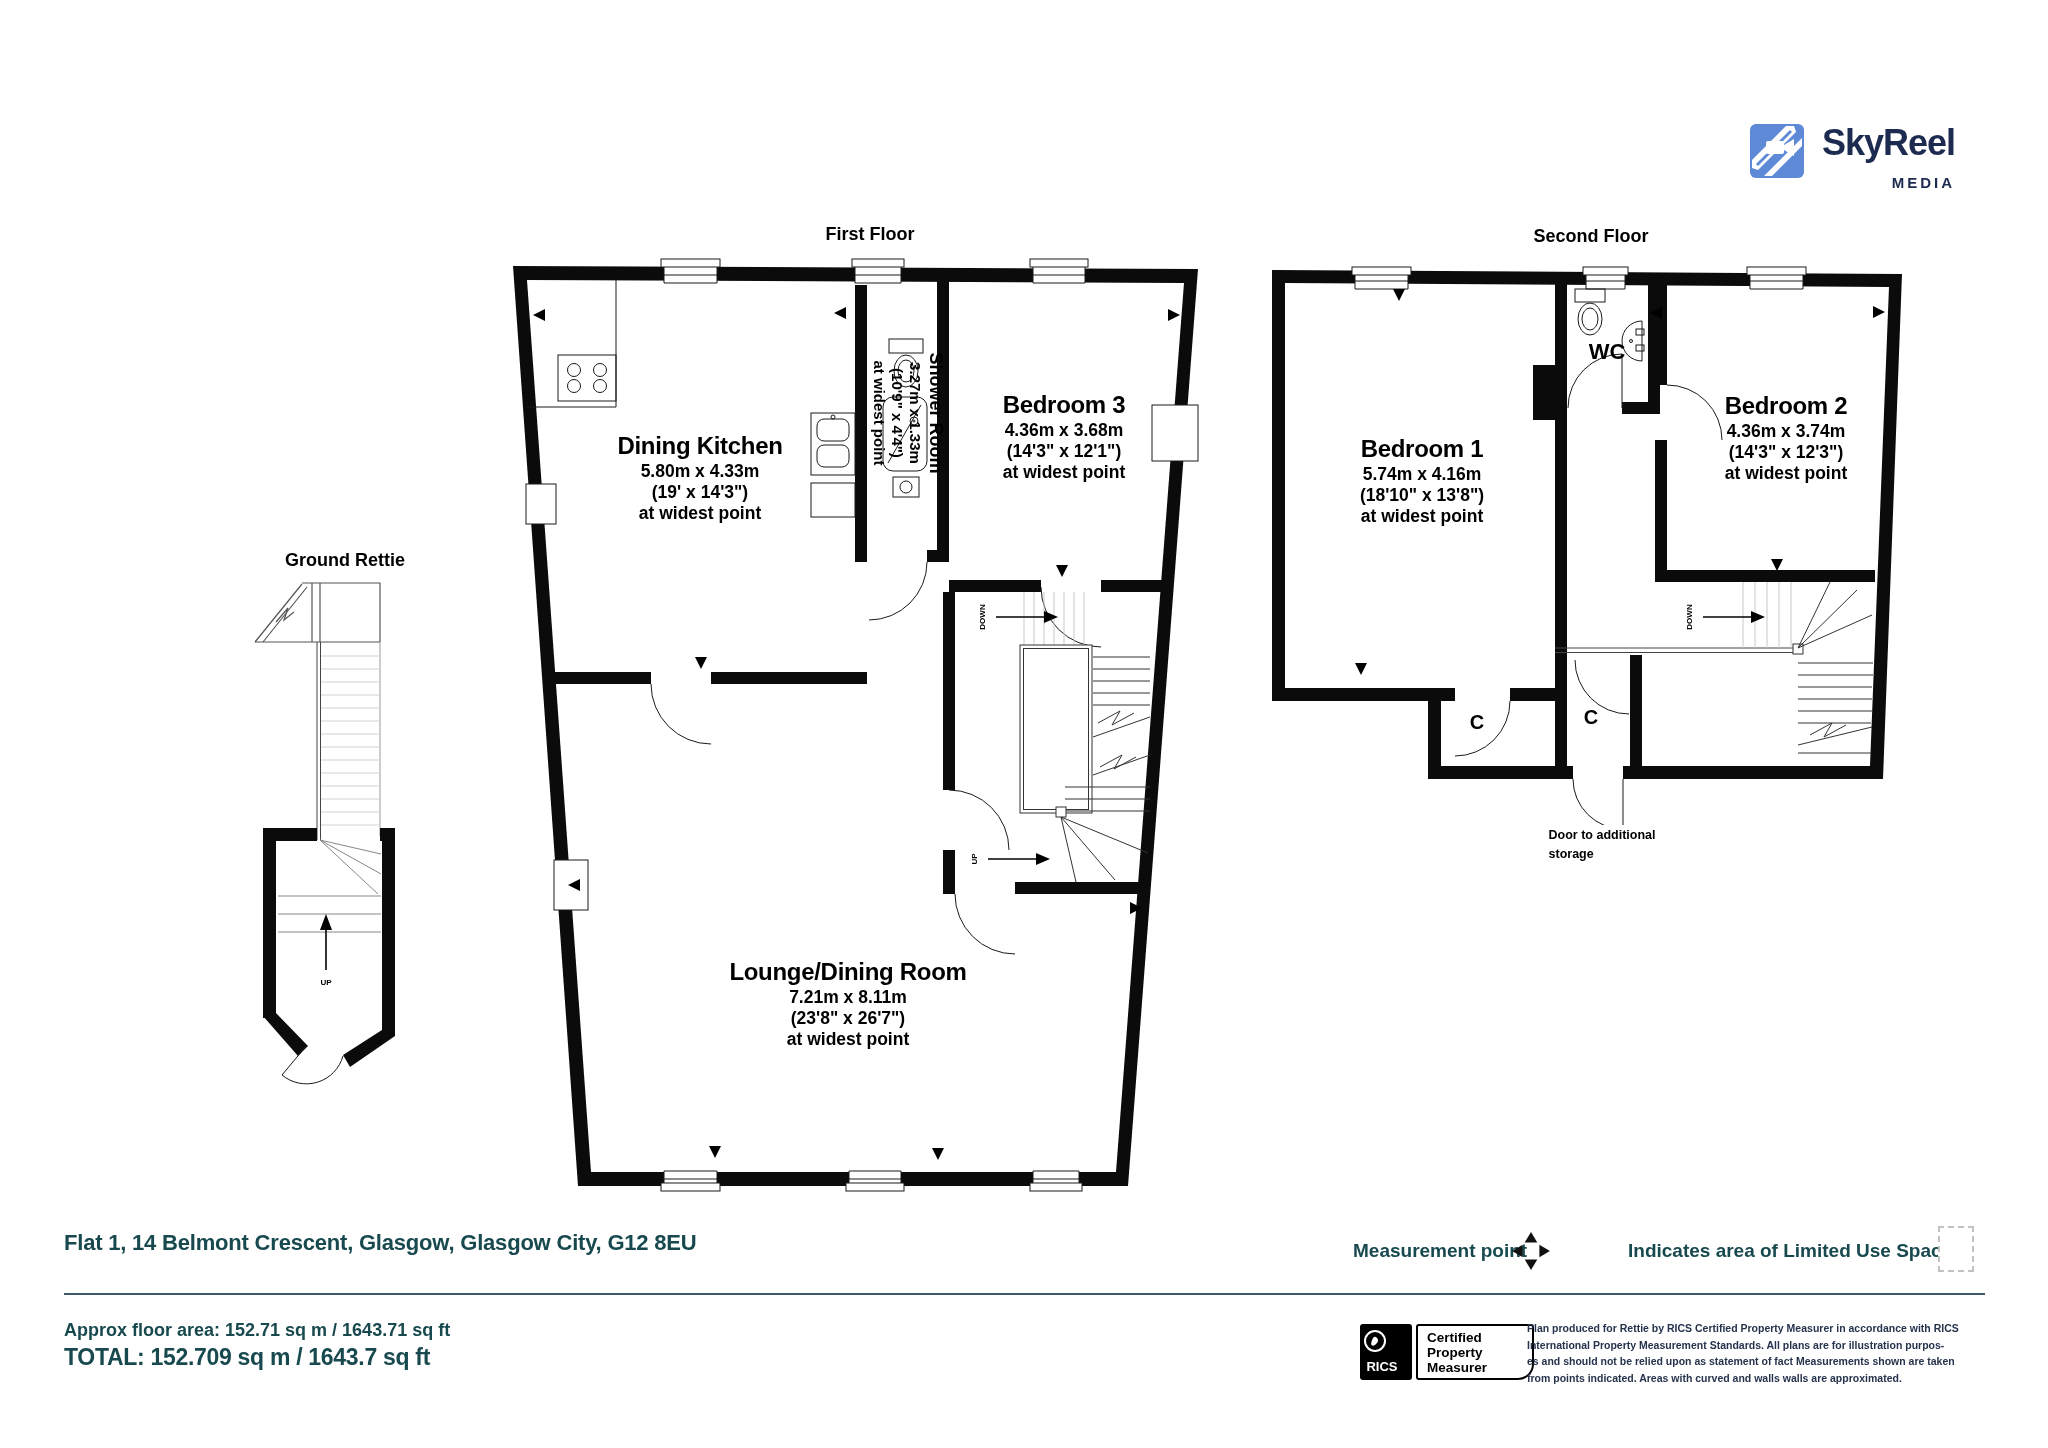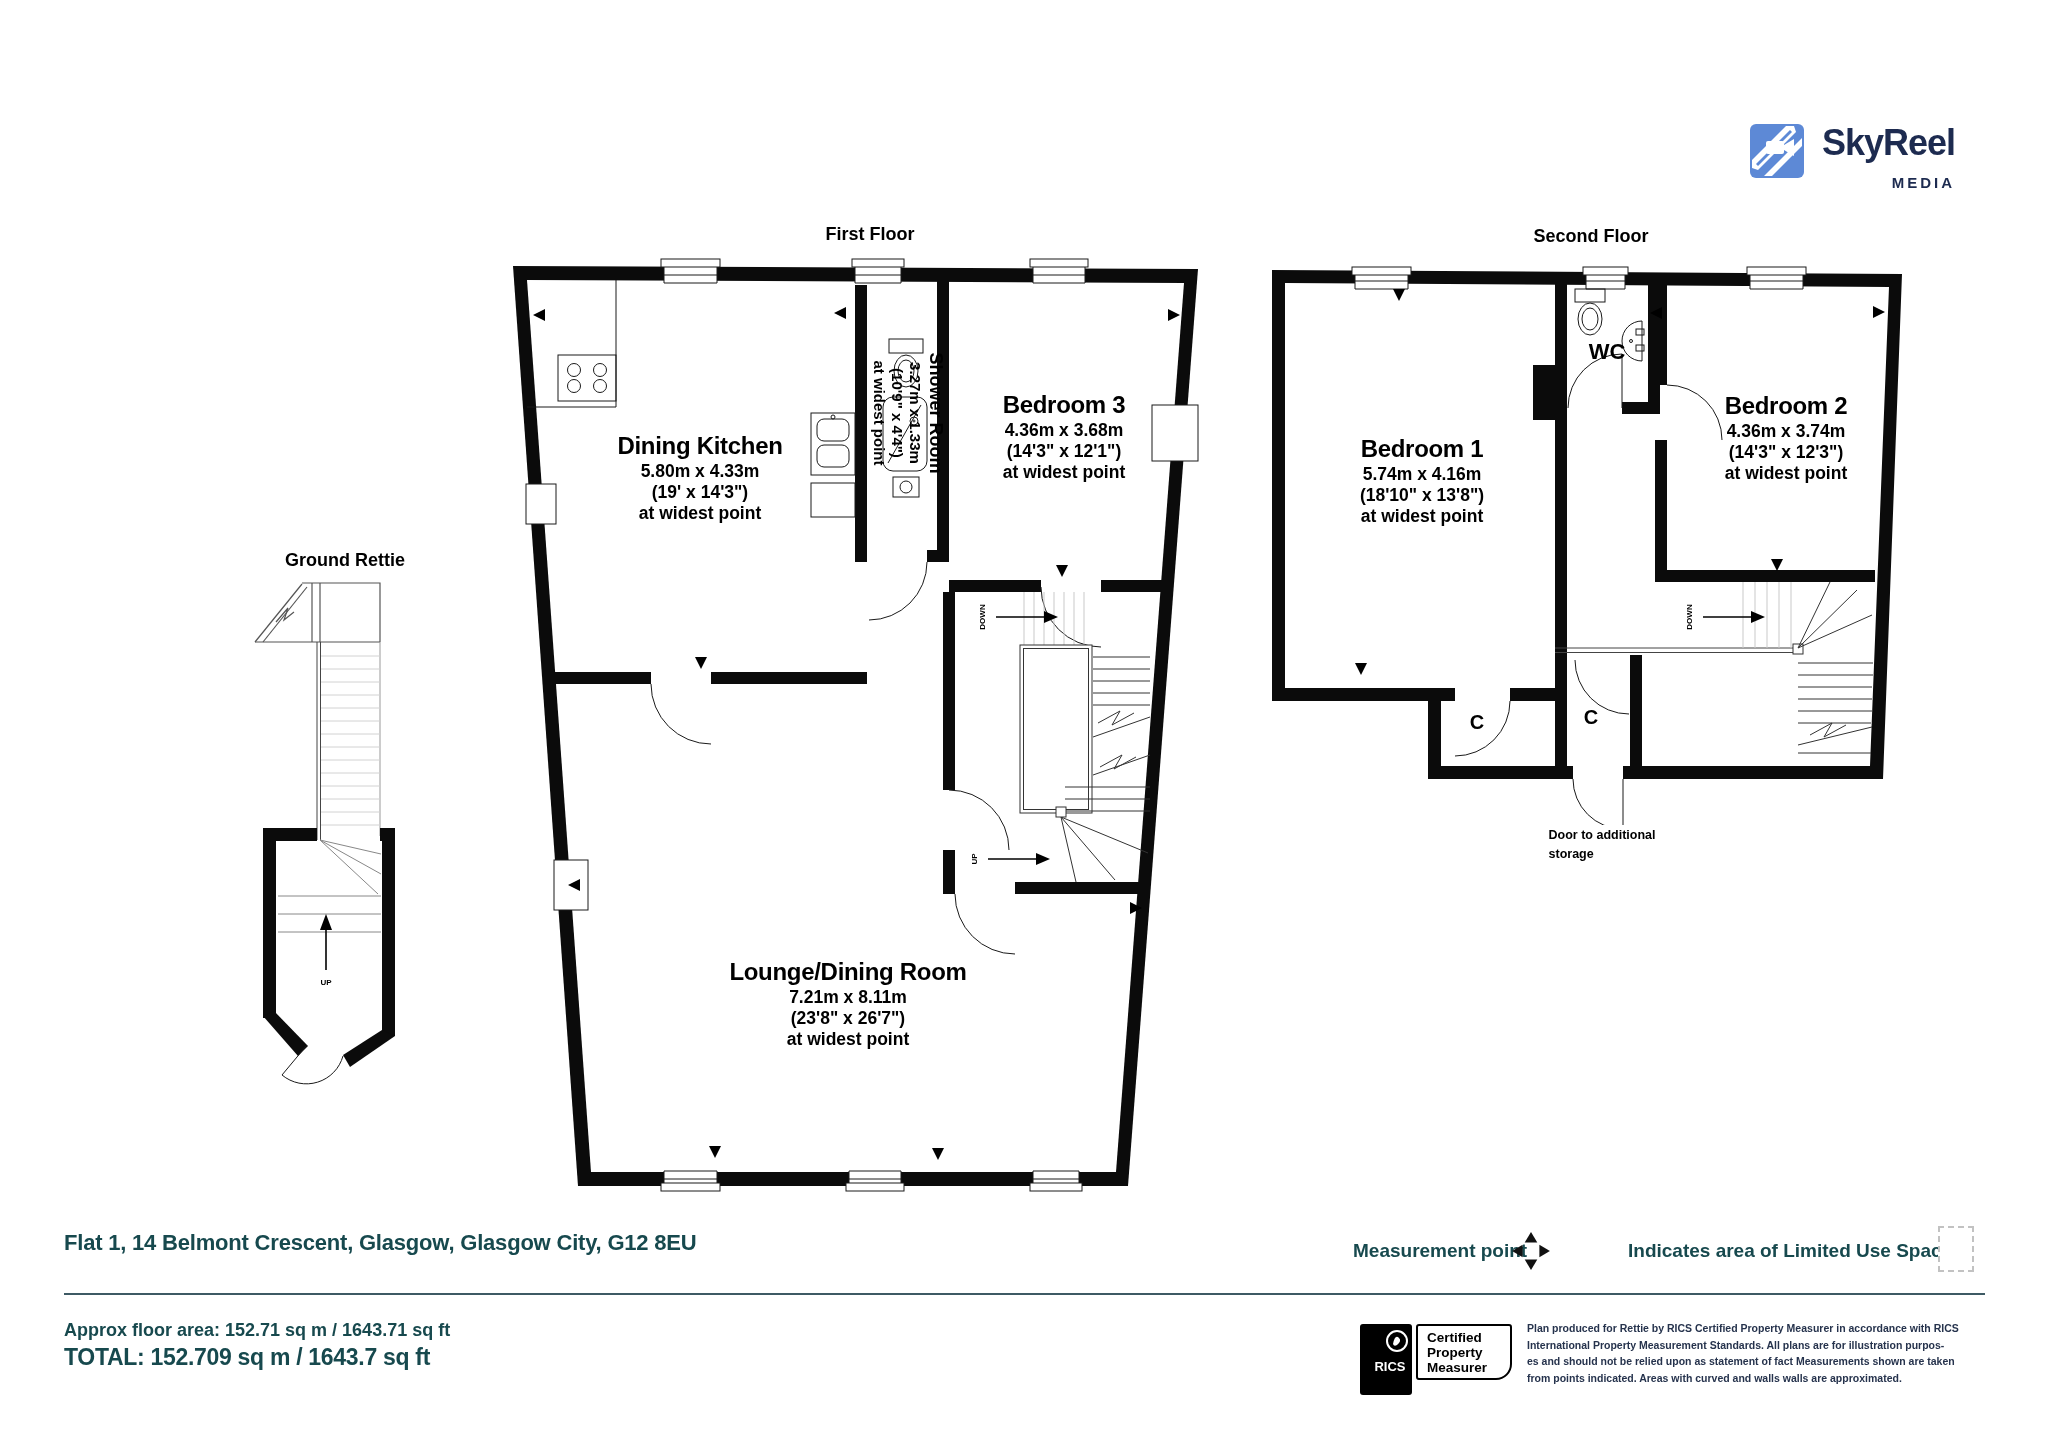--- a/index.html
+++ b/index.html
@@ -16,22 +16,22 @@
   .stair-label.hz{transform:translate(-50%,-50%)}
   .storage-note{position:absolute;transform:translate(-50%,0);text-align:left;font-size:12.5px;font-weight:bold;color:#000;line-height:1.55;white-space:nowrap}
   .logo{position:absolute;left:1750px;top:124px;display:flex;gap:18px;align-items:flex-start}
   .logo-name{font-size:36px;font-weight:bold;color:#1d2b50;letter-spacing:-1px;line-height:1.05}
   .logo-sub{font-size:15px;font-weight:bold;color:#1d2b50;letter-spacing:3px;text-align:right;margin-top:12px}
   .addr{position:absolute;left:64px;top:1230px;font-size:22px;font-weight:bold;color:#17494e;letter-spacing:-0.2px;white-space:nowrap}
   .legend-label{position:absolute;font-size:19px;font-weight:bold;color:#17494e;white-space:nowrap}
   .divider{position:absolute;left:64px;top:1293px;width:1921px;height:2px;background:#3e5a64}
   .approx{position:absolute;left:64px;top:1320px;font-size:18px;font-weight:bold;color:#17494e;white-space:nowrap}
   .total{position:absolute;left:64px;top:1344px;font-size:23px;font-weight:bold;color:#17494e;letter-spacing:-0.3px;white-space:nowrap}
-  .rics-box{position:absolute;left:1360px;top:1324px;width:52px;height:71px;background:#000;border-radius:3px;display:flex;flex-direction:column;align-items:flex-end;justify-content:flex-start;padding-top:4px}
-  .cert-box{position:absolute;left:1416px;top:1324px;width:96px;height:56px;border:2.5px solid #000;border-radius:3px 3px 16px 3px;background:#fff;padding:4px 0 0 9px}
+  .rics-box{position:absolute;left:1360px;top:1324px;width:52px;height:56px;background:#000;border-radius:3px;display:flex;flex-direction:column;align-items:flex-start;justify-content:flex-start;padding-top:4px}
+  .cert-box{position:absolute;left:1416px;top:1324px;width:118px;height:56px;border:2.5px solid #000;border-radius:3px 3px 16px 3px;background:#fff;padding:4px 0 0 9px}
   .cert-box div{font-size:13.5px;font-weight:bold;color:#000;line-height:1.12}
   .disclaimer{position:absolute;left:1527px;top:1320px;width:480px}
   .disclaimer div{font-size:10.5px;font-weight:bold;color:#26334d;line-height:16.5px;white-space:nowrap}
   .dash-box{position:absolute;left:1938px;top:1226px;width:36px;height:46px;border:2px dashed #c2c2c2;background:#fff}
   svg{position:absolute;display:block}
 </style>
 </head>
 <body>
 
 <div class="logo">

